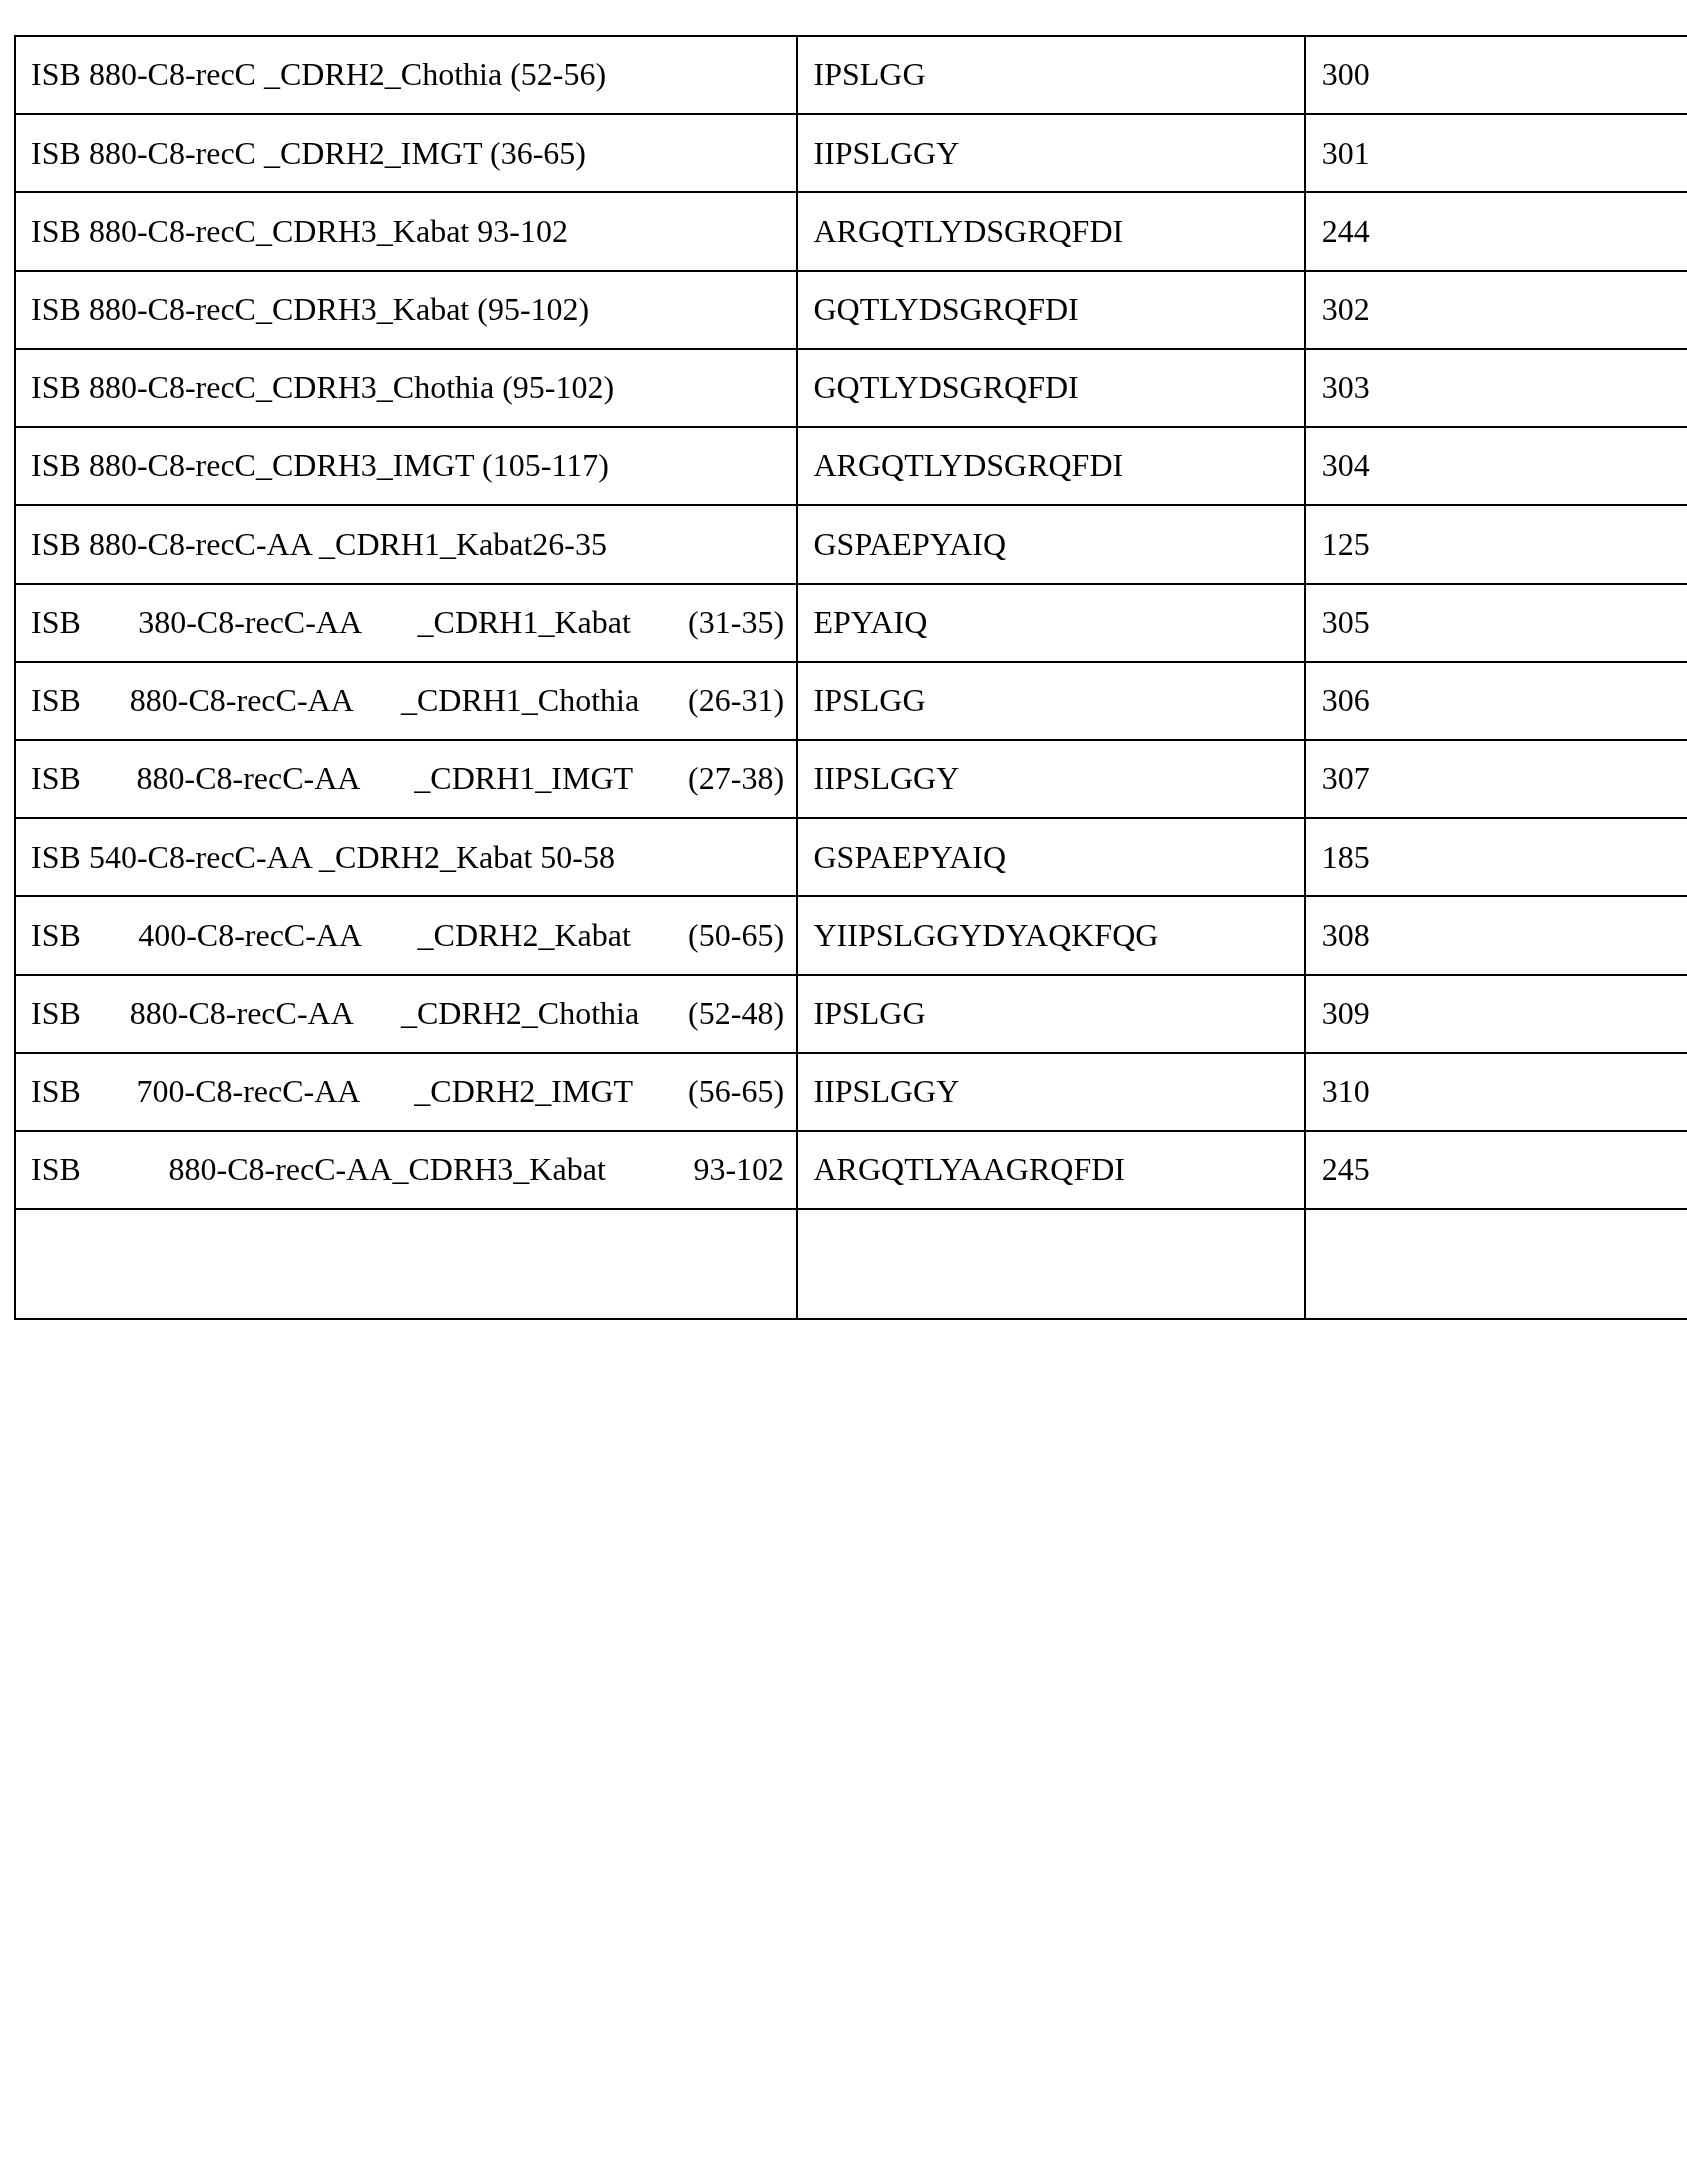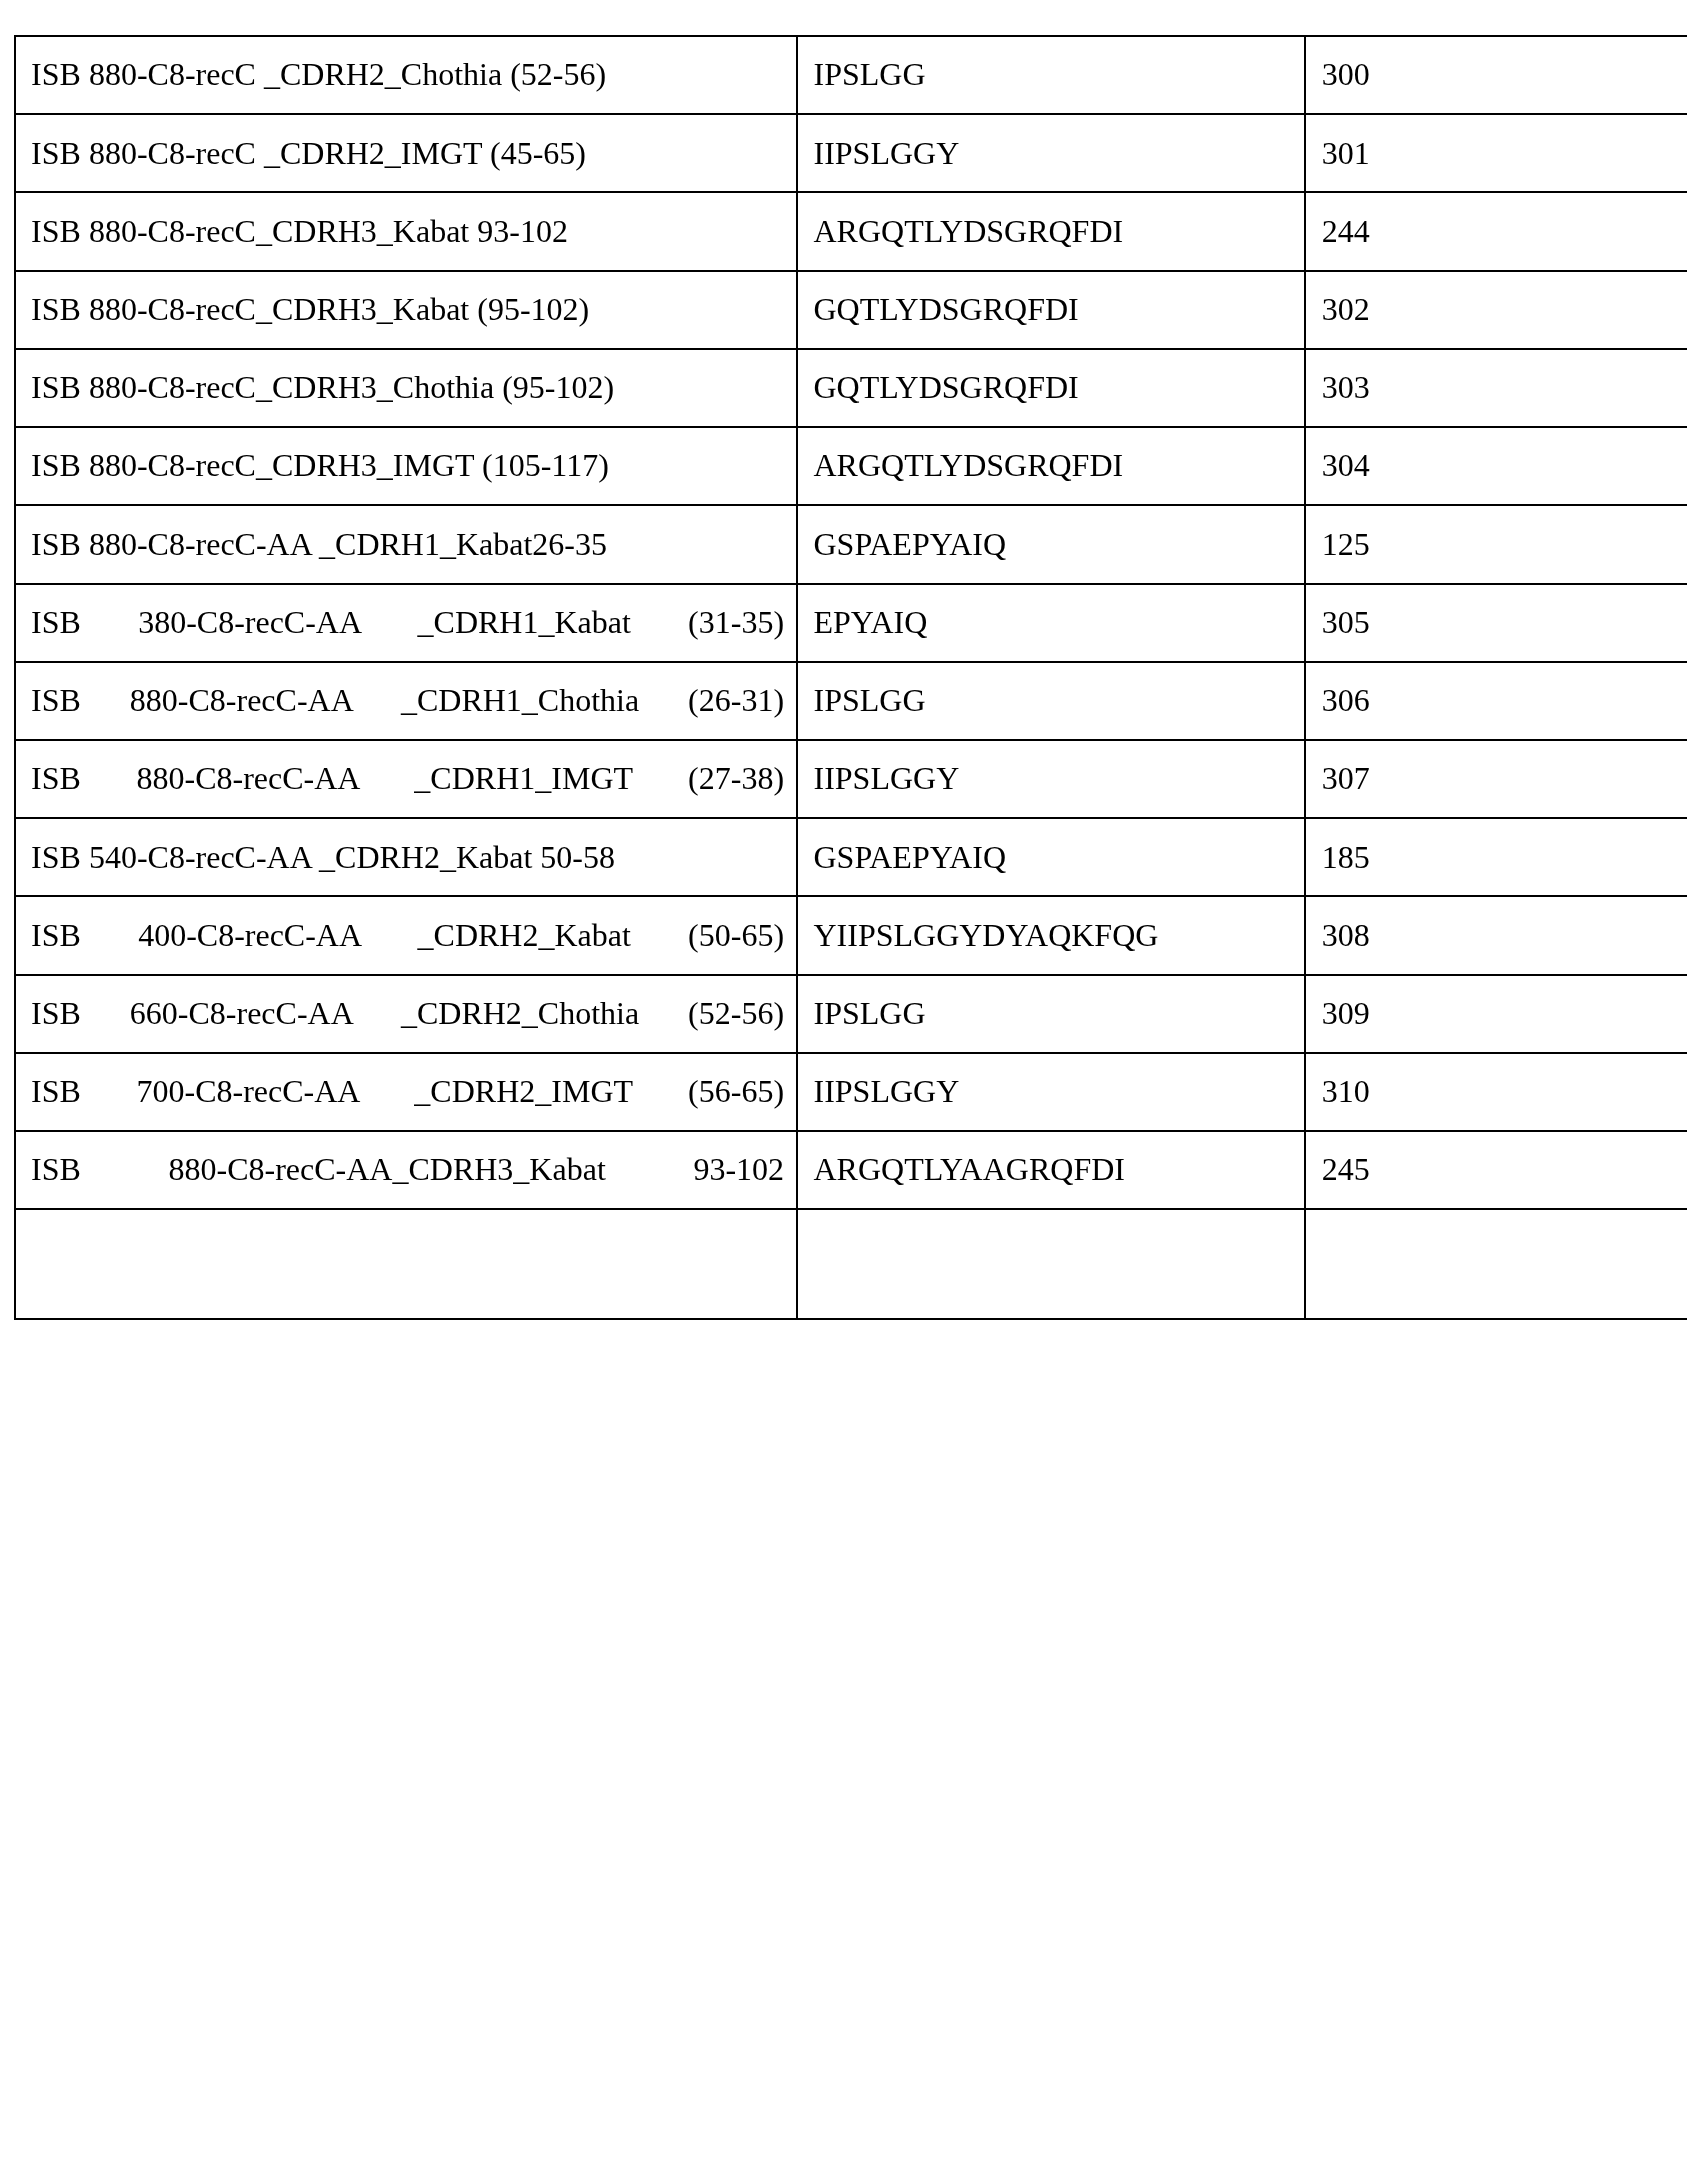--- a/index.html
+++ b/index.html
@@ -66,21 +66,21 @@
 
 <div class="page">
   <table class="seq-table">
     <tbody>
       <tr>
         <td class="col-name nojustify">ISB 880-C8-recC _CDRH2_Chothia (52-56)</td>
         <td class="col-seq">IPSLGG</td>
         <td class="col-id">300</td>
       </tr>
       <tr>
-        <td class="col-name nojustify">ISB 880-C8-recC _CDRH2_IMGT (45-65)</td>
+        <td class="col-name nojustify">ISB 880-C8-recC _CDRH2_IMGT (36-65)</td>
         <td class="col-seq">IIPSLGGY</td>
         <td class="col-id">301</td>
       </tr>
       <tr>
         <td class="col-name nojustify">ISB 880-C8-recC_CDRH3_Kabat 93-102</td>
         <td class="col-seq">ARGQTLYDSGRQFDI</td>
         <td class="col-id">244</td>
       </tr>
       <tr>
         <td class="col-name nojustify">ISB 880-C8-recC_CDRH3_Kabat (95-102)</td>
@@ -121,21 +121,21 @@
         <td class="col-name nojustify">ISB 540-C8-recC-AA _CDRH2_Kabat 50-58</td>
         <td class="col-seq">GSPAEPYAIQ</td>
         <td class="col-id">185</td>
       </tr>
       <tr>
         <td class="col-name">ISB 400-C8-recC-AA _CDRH2_Kabat (50-65)</td>
         <td class="col-seq">YIIPSLGGYDYAQKFQG</td>
         <td class="col-id">308</td>
       </tr>
       <tr>
-        <td class="col-name">ISB 660-C8-recC-AA _CDRH2_Chothia (52-56)</td>
+        <td class="col-name">ISB 880-C8-recC-AA _CDRH2_Chothia (52-48)</td>
         <td class="col-seq">IPSLGG</td>
         <td class="col-id">309</td>
       </tr>
       <tr>
         <td class="col-name">ISB 700-C8-recC-AA _CDRH2_IMGT (56-65)</td>
         <td class="col-seq">IIPSLGGY</td>
         <td class="col-id">310</td>
       </tr>
       <tr>
         <td class="col-name">ISB 880-C8-recC-AA_CDRH3_Kabat 93-102</td>

